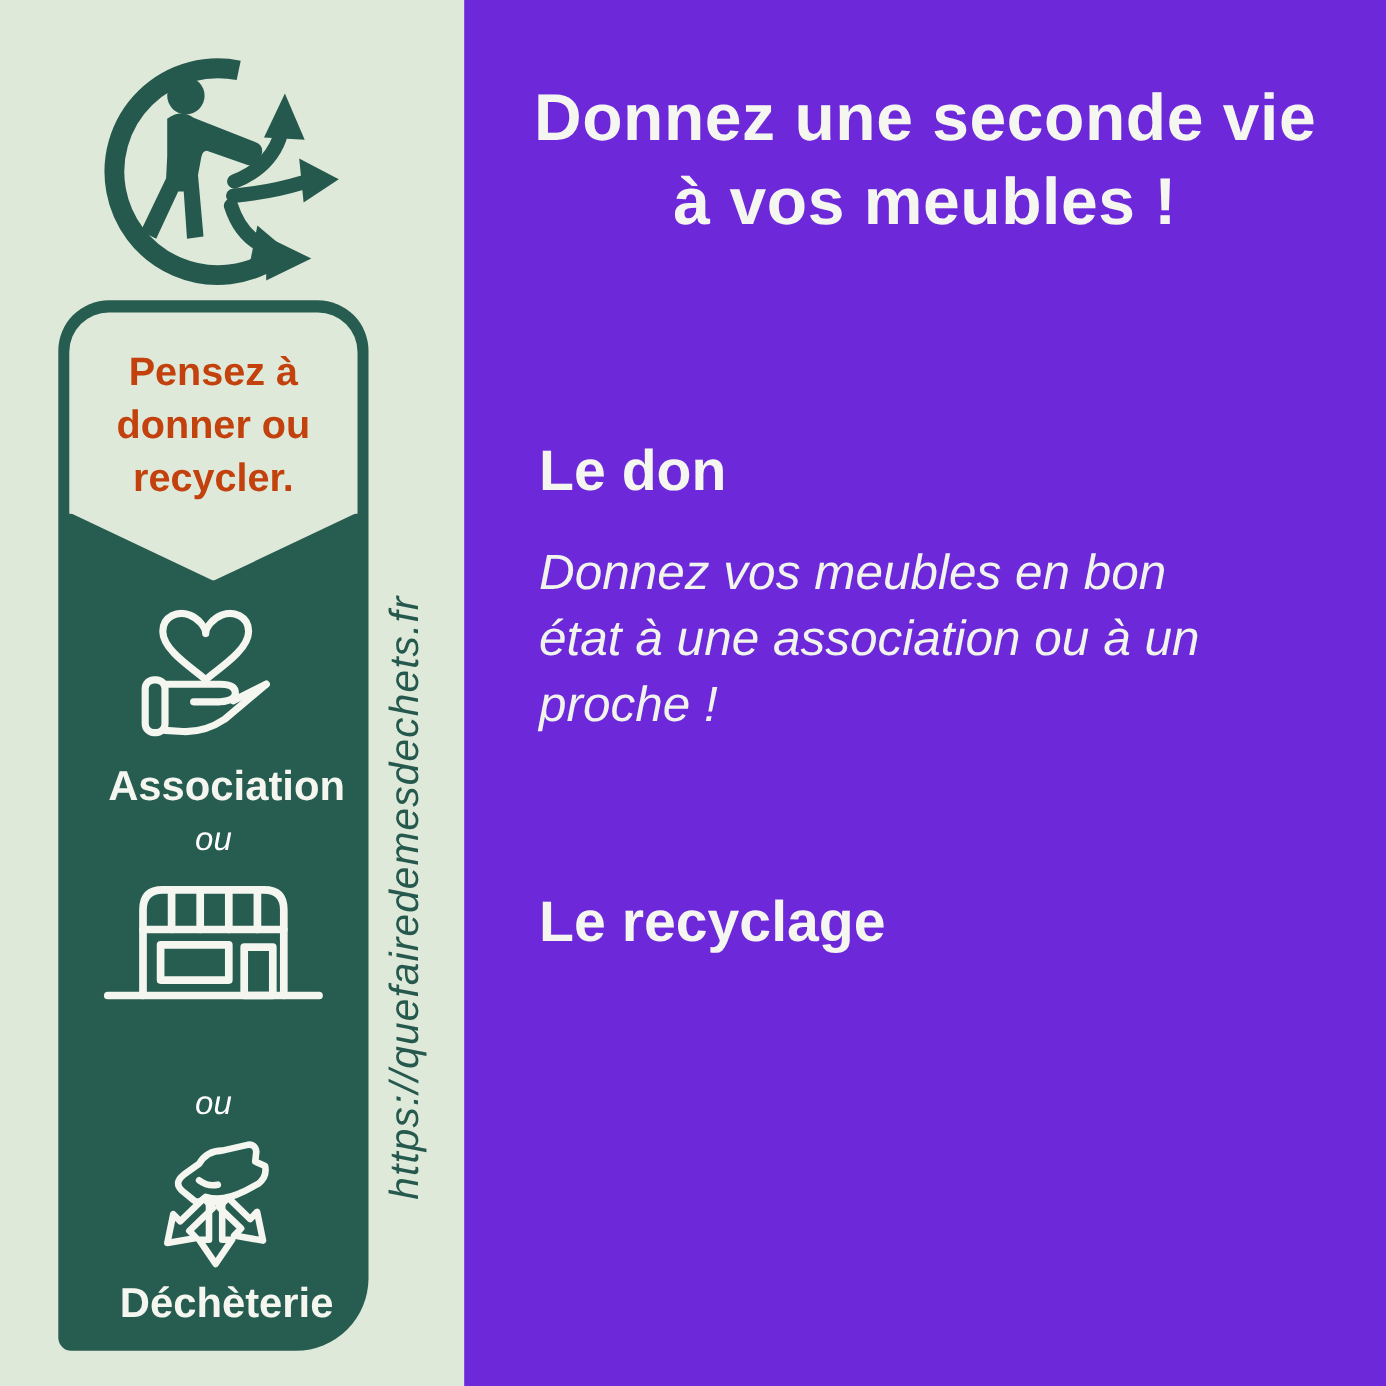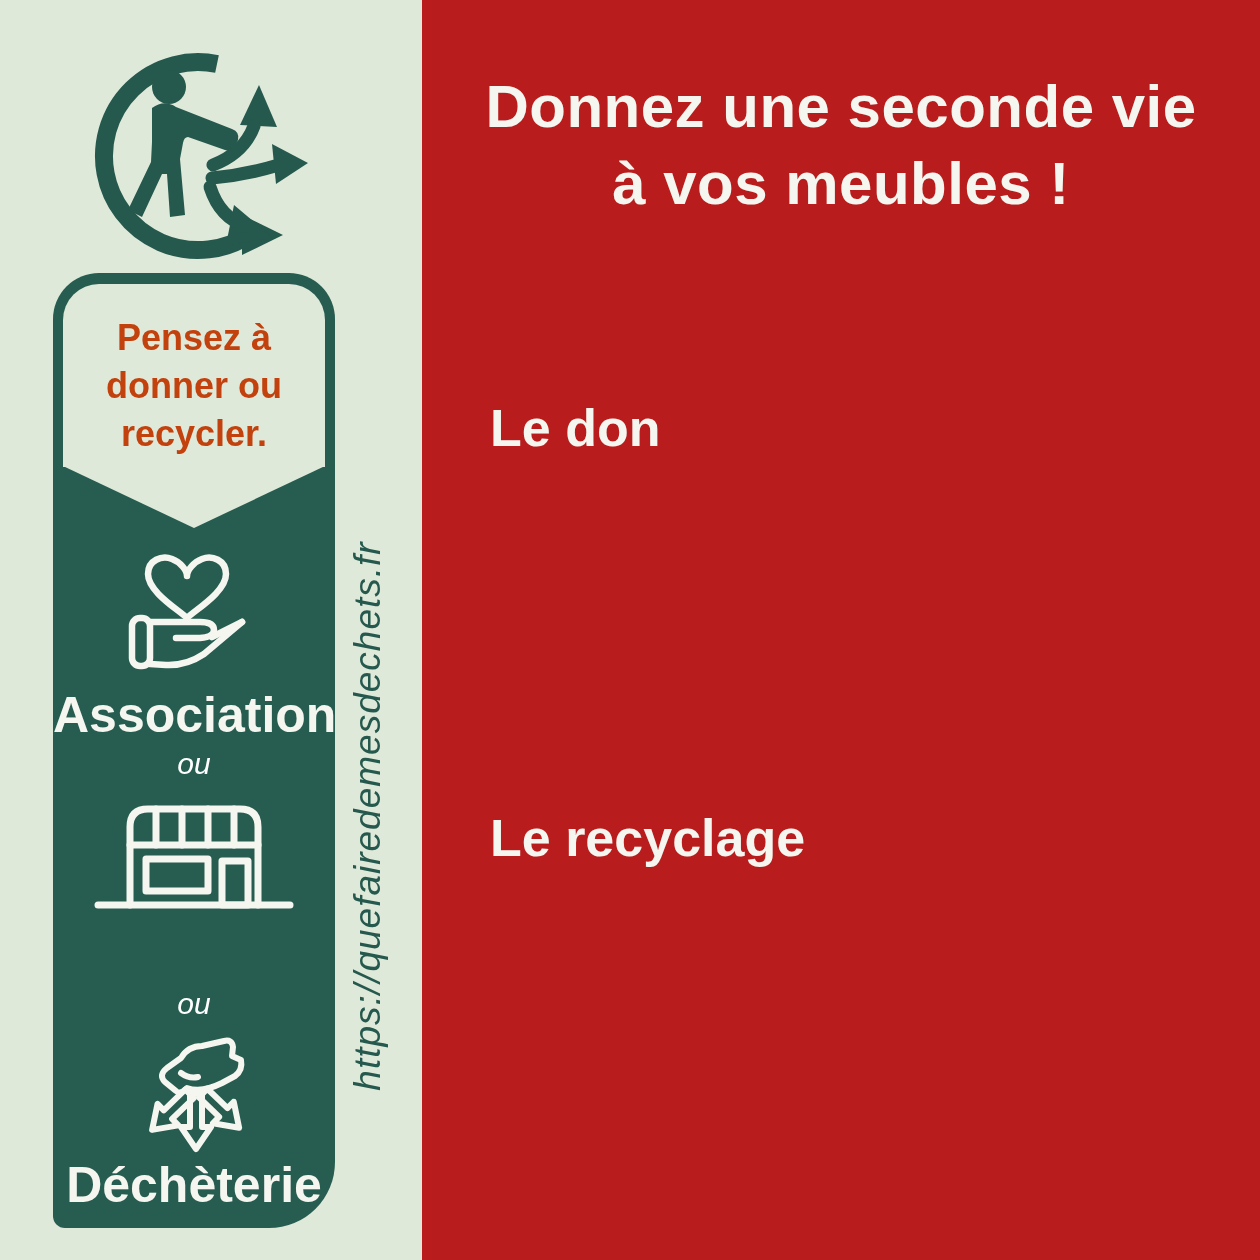--- a/index.html
+++ b/index.html
@@ -6,21 +6,21 @@
   .poster{
     position:relative;
     width:1260px;height:1260px;
     background:#dfe9da;
     overflow:hidden;
     font-family:"Liberation Sans", sans-serif;
   }
   
   .right-panel{
     position:absolute;left:422px;top:0;width:838px;height:1260px;
-    background:#b91c1c;
+    background:#6d28d9;
   }
   .main-title{
     position:absolute;top:68px;left:0;width:100%;
     margin:0;text-align:center;
     font-size:60px;line-height:77px;font-weight:bold;
     color:#f4f6ef;white-space:pre-line;letter-spacing:.5px;
   }
   .section-heading{
     position:absolute;left:68px;margin:0;
     font-size:52px;line-height:52px;font-weight:bold;color:#f4f6ef;
@@ -55,22 +55,22 @@
   .banner-text{
     position:absolute;top:30px;left:0;width:100%;margin:0;
     text-align:center;font-size:36px;line-height:48px;font-weight:bold;
     color:#c2410c;white-space:pre-line;
   }
   .panel-icon{position:absolute;}
   .icon-heart-hand{left:71px;top:281px;}
   .icon-store{left:41px;top:528px;}
   .icon-waste{left:71px;top:762px;}
   .option-label{
-    position:absolute;left:0;width:100%;margin:0;text-align:center;
-    font-size:50px;line-height:44px;font-weight:bold;color:#f4f6ef;
+    position:absolute;left:12px;width:100%;margin:0;text-align:center;
+    font-size:38px;line-height:44px;font-weight:bold;color:#f4f6ef;
   }
   .label-association{top:420px;}
   .label-magasin{top:650px;}
   .label-decheterie{top:890px;}
   .or-separator{
     position:absolute;left:0;width:100%;margin:0;text-align:center;
     font-size:30px;line-height:34px;font-style:italic;color:#ffffff;
   }
   .or-1{top:474px;}
   .or-2{top:714px;}
@@ -153,17 +153,20 @@
     <p class="option-label label-decheterie">Déchèterie</p>
   </div>
 
   <div class="website-url">https://quefairedemesdechets.fr</div>
 
   <div class="right-panel">
     <h1 class="main-title">Donnez une seconde vie
 à vos meubles !</h1>
 
     <h2 class="section-heading heading-don">Le don</h2>
+    <p class="section-body body-don">Donnez vos meubles en bon
+état à une association ou à un
+proche !</p>
 
     <h2 class="section-heading heading-recyclage">Le recyclage</h2>
   </div>
 
 </div>
 
 </body></html>

